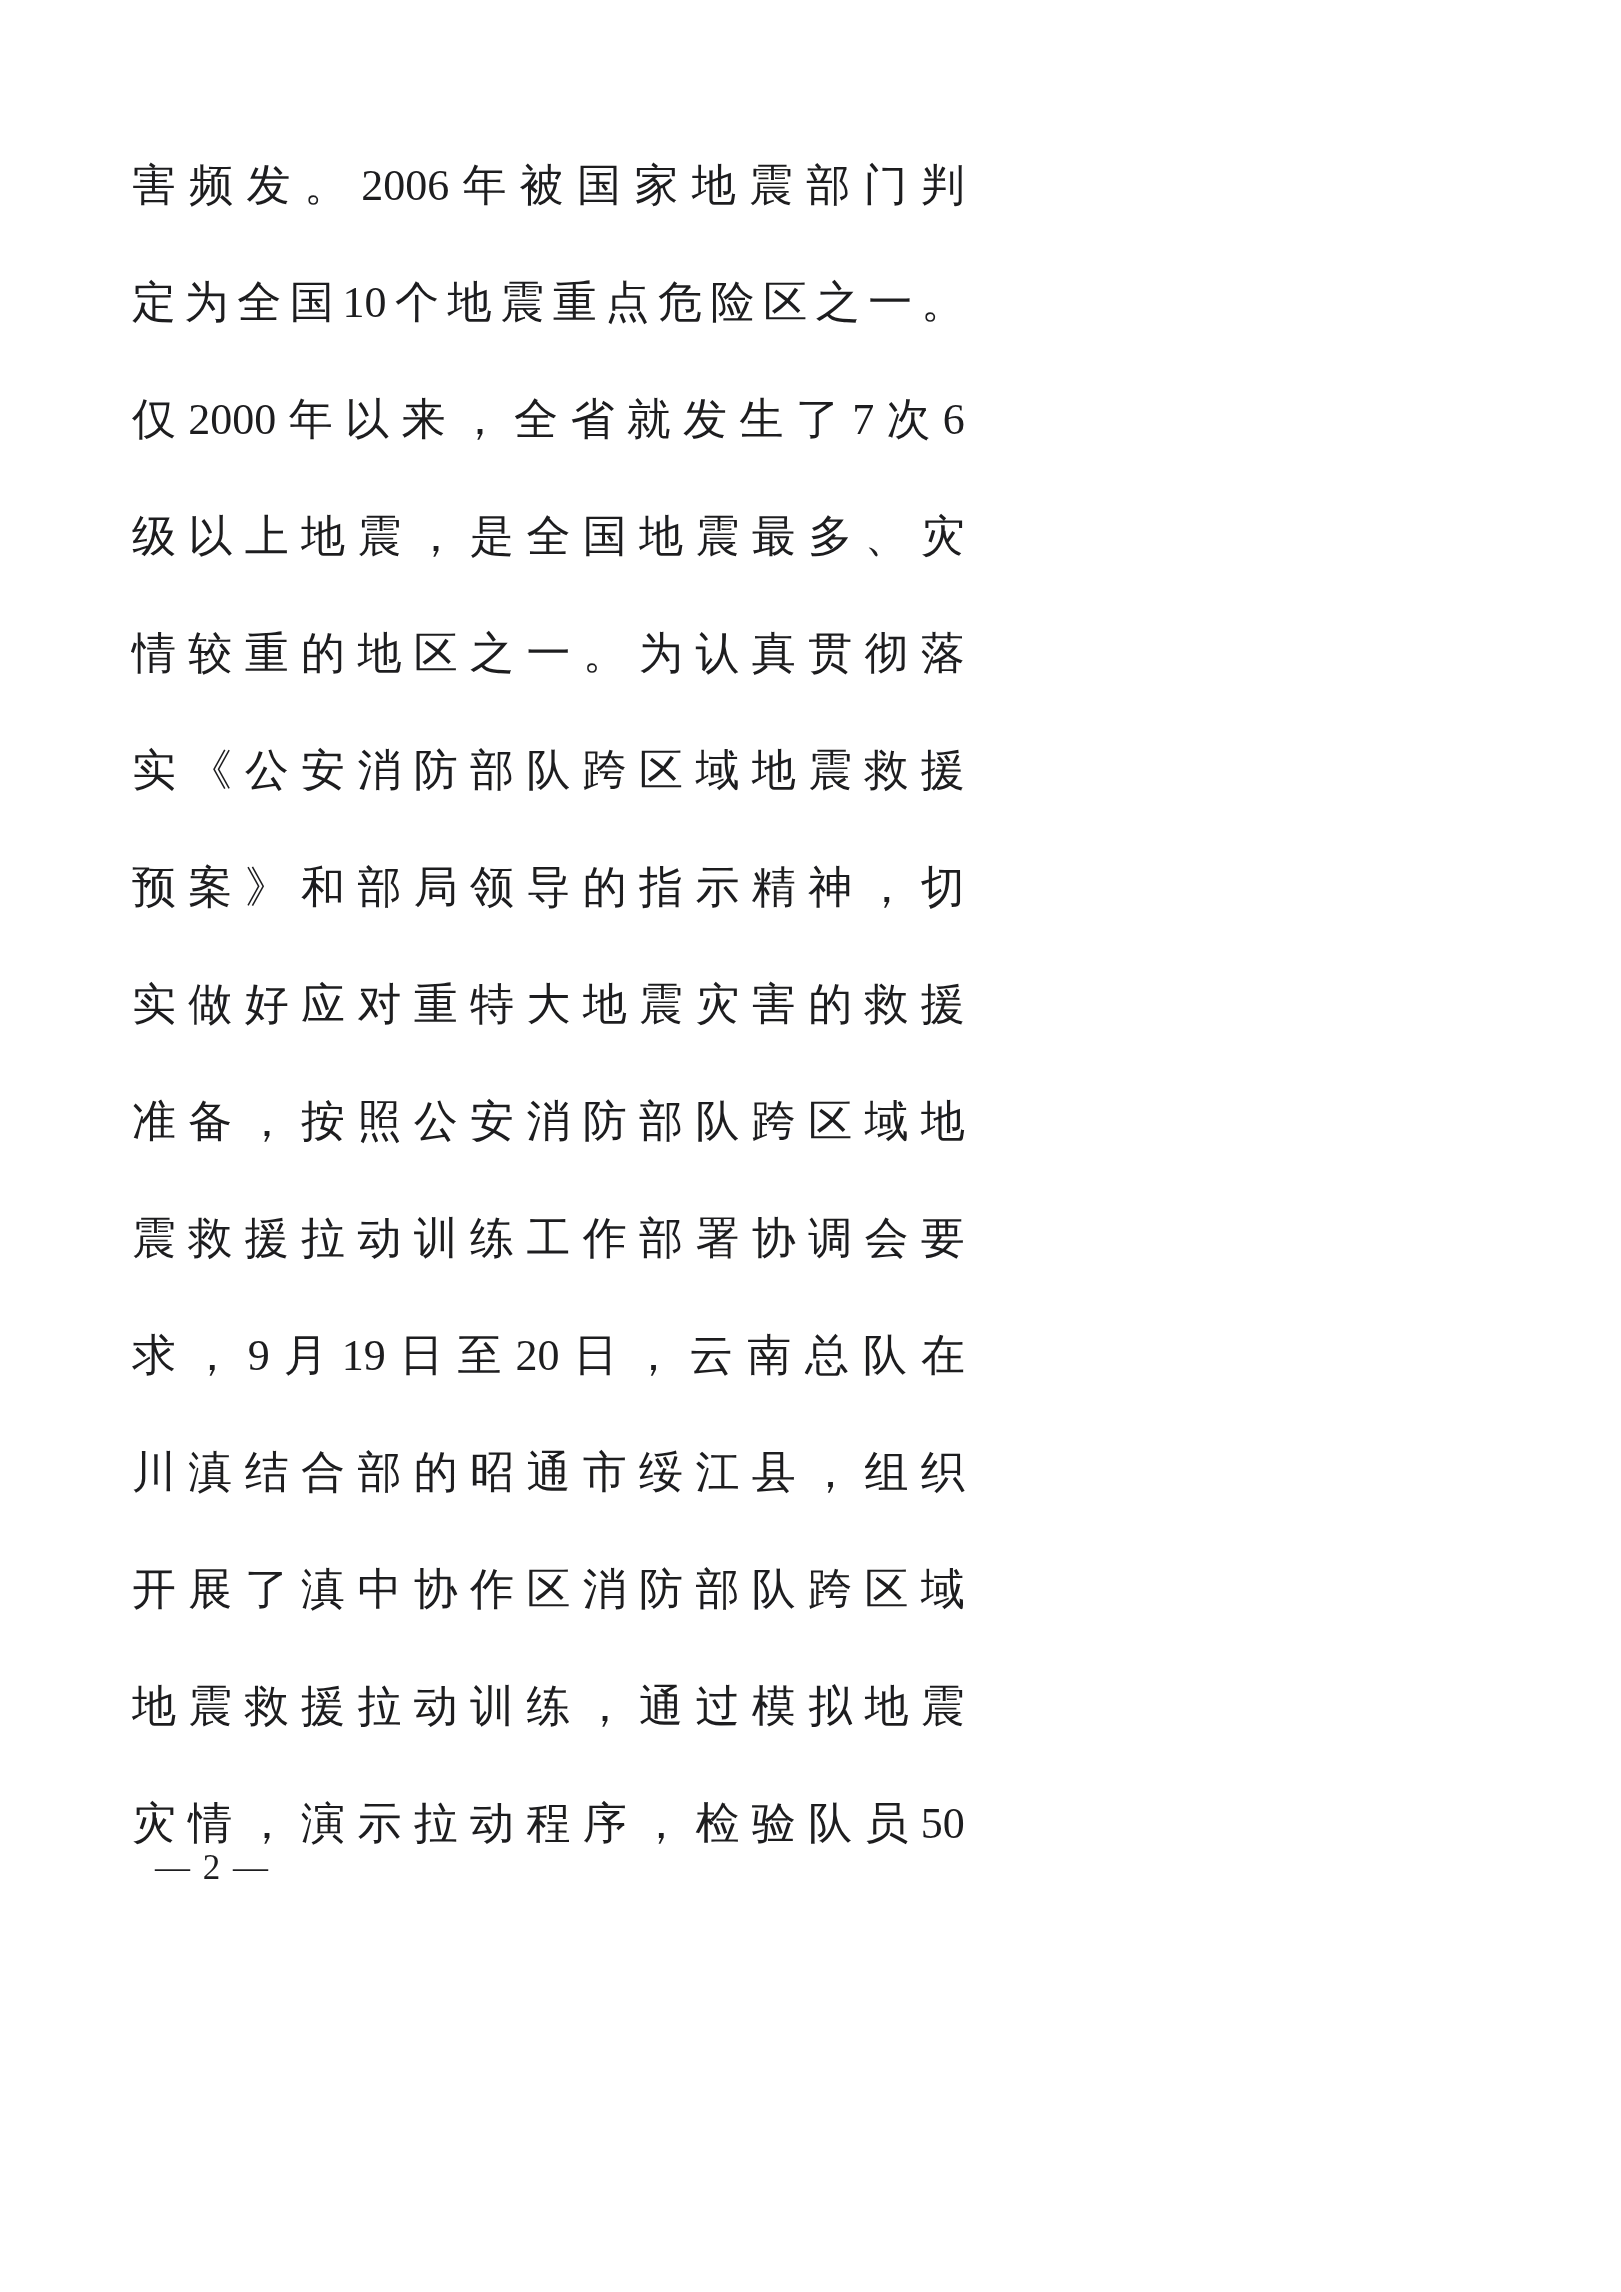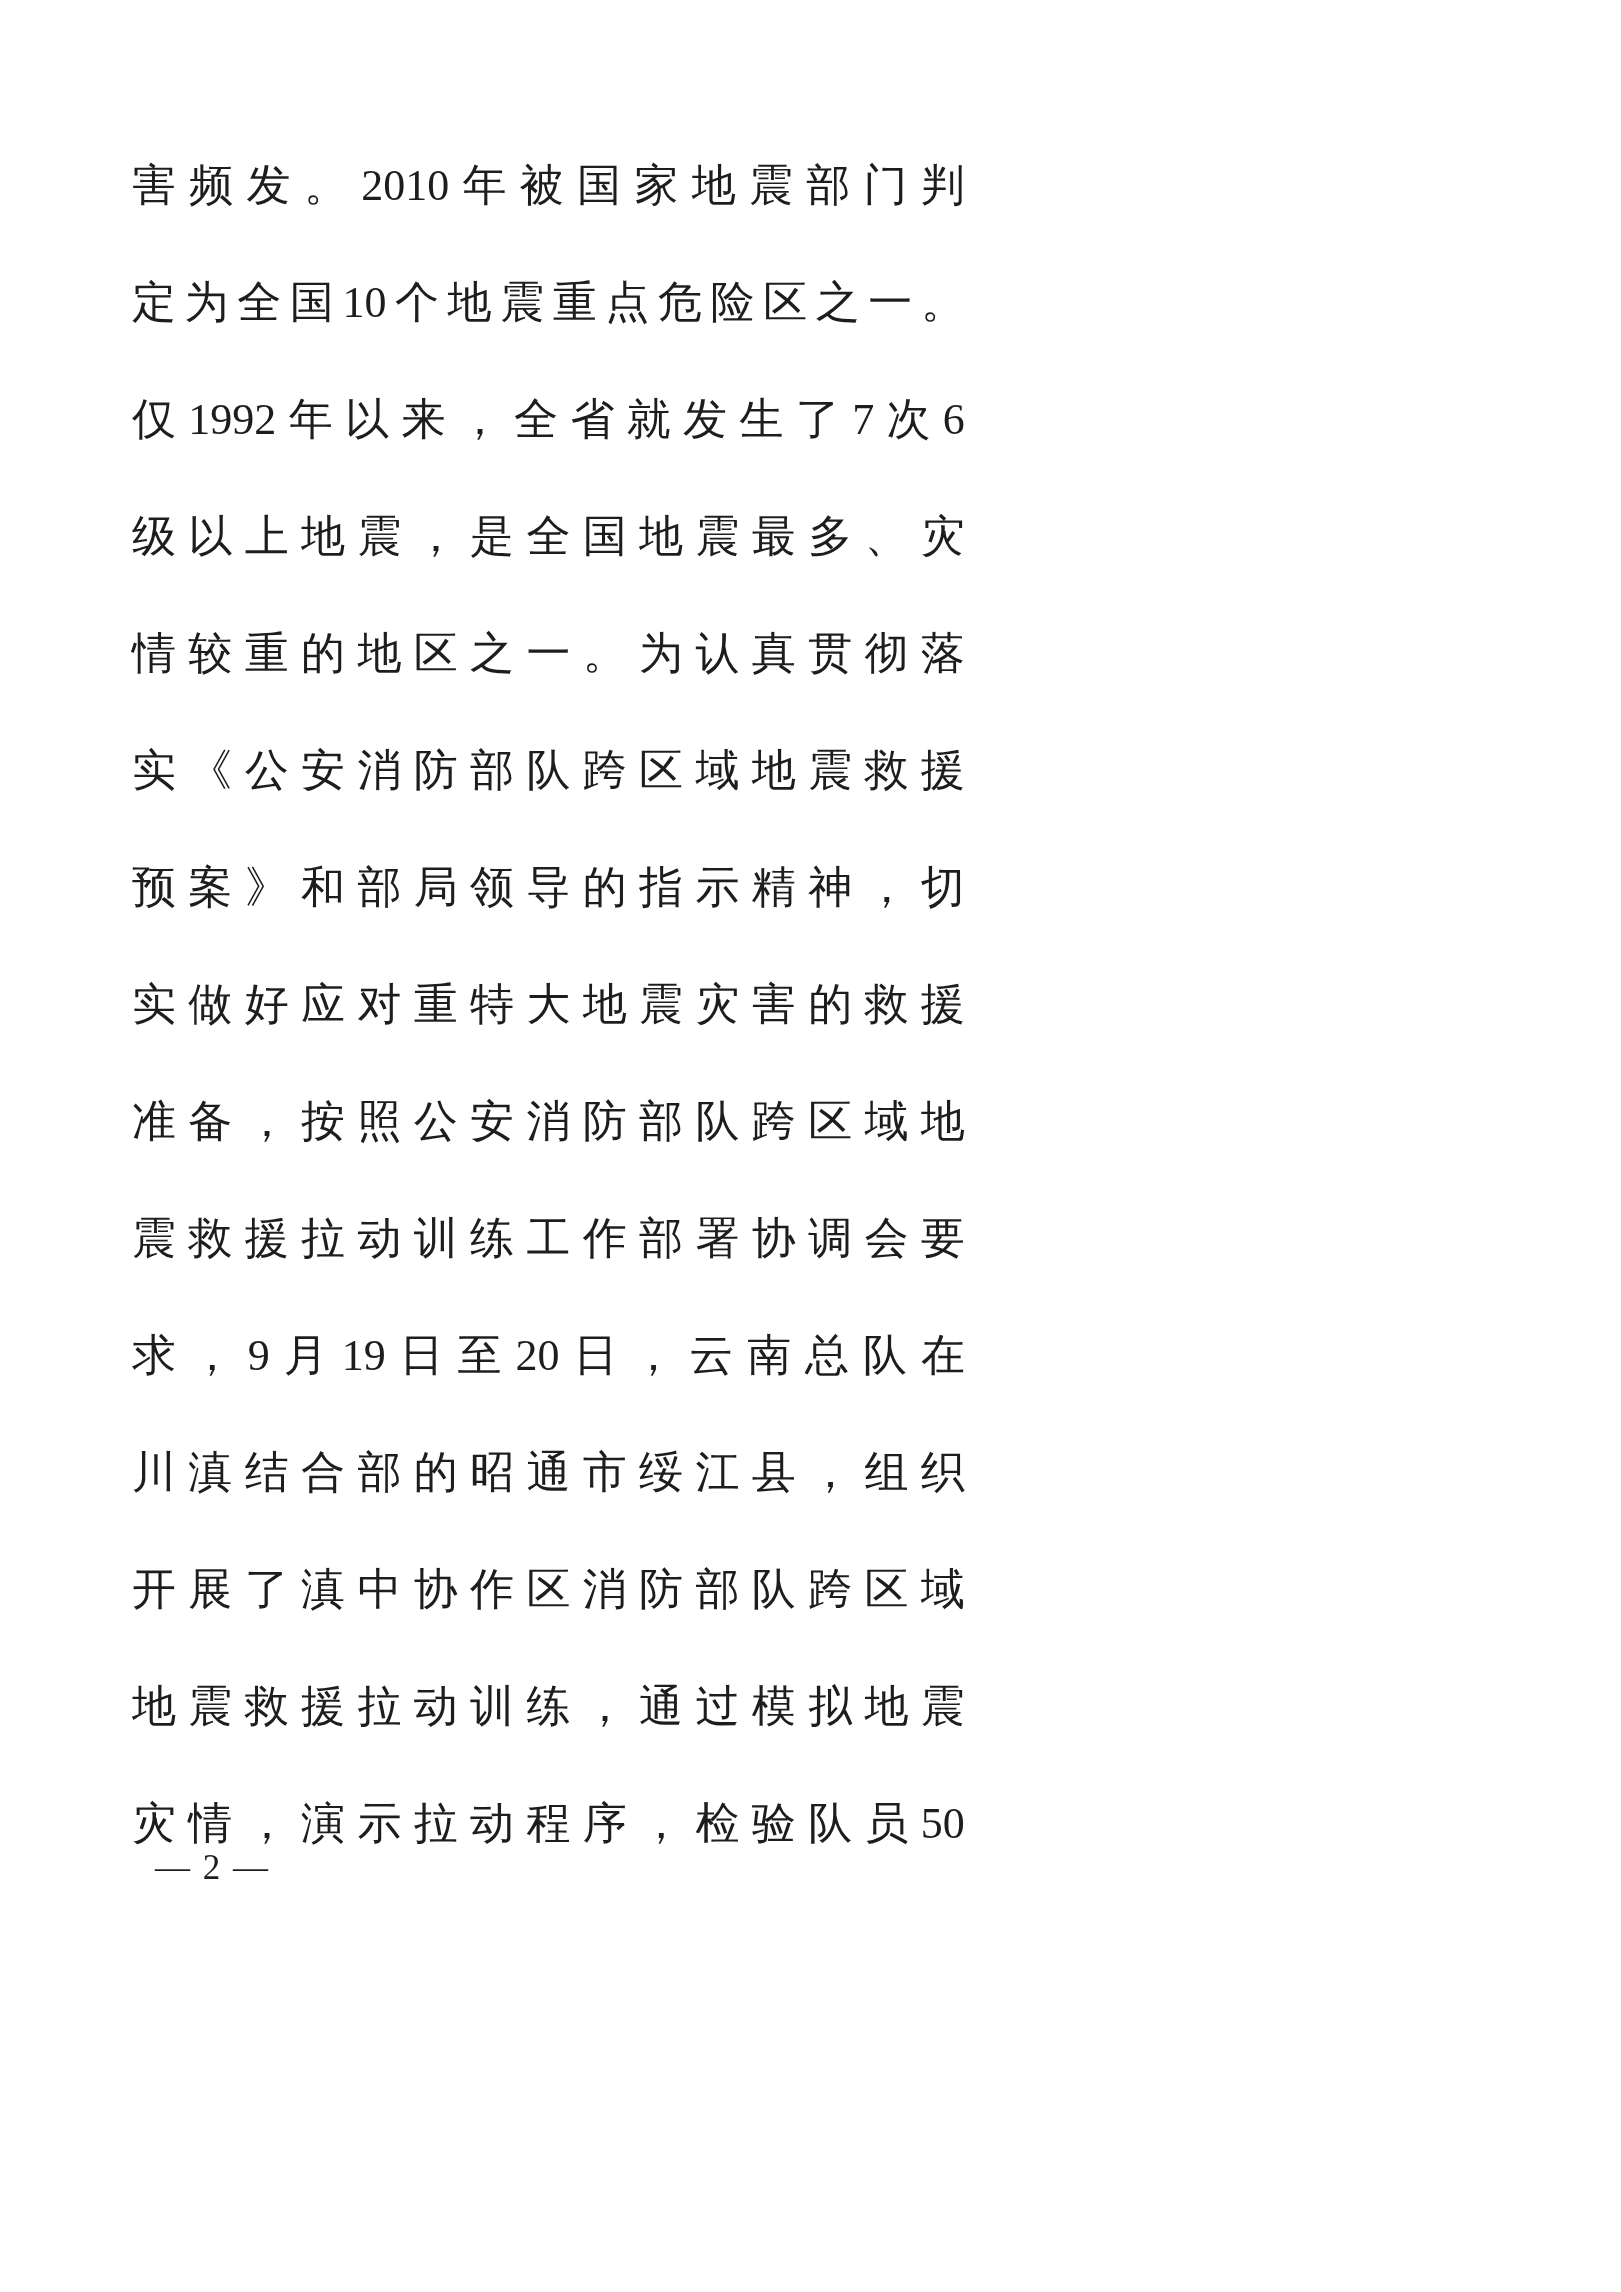--- a/index.html
+++ b/index.html
@@ -45,21 +45,21 @@
 </head>
 <body>
 
 <div class="page">
   <div class="text-block">
       <div class="line">
         <span>害</span>
         <span>频</span>
         <span>发</span>
         <span>。</span>
-        <span>2010</span>
+        <span>2006</span>
         <span>年</span>
         <span>被</span>
         <span>国</span>
         <span>家</span>
         <span>地</span>
         <span>震</span>
         <span>部</span>
         <span>门</span>
         <span>判</span>
       </div>
@@ -76,21 +76,21 @@
         <span>点</span>
         <span>危</span>
         <span>险</span>
         <span>区</span>
         <span>之</span>
         <span>一</span>
         <span>。</span>
       </div>
       <div class="line">
         <span>仅</span>
-        <span>1992</span>
+        <span>2000</span>
         <span>年</span>
         <span>以</span>
         <span>来</span>
         <span>，</span>
         <span>全</span>
         <span>省</span>
         <span>就</span>
         <span>发</span>
         <span>生</span>
         <span>了</span>

